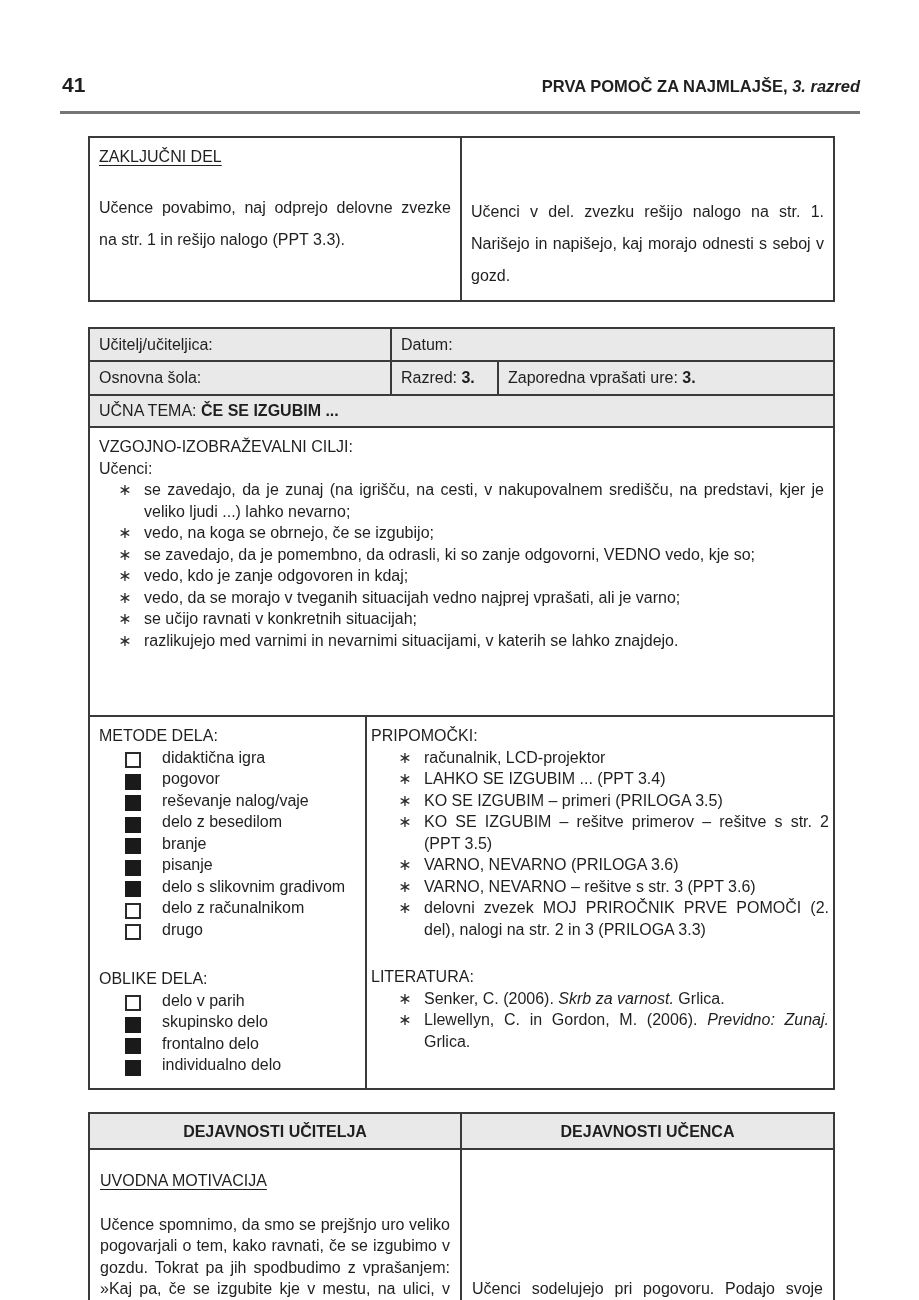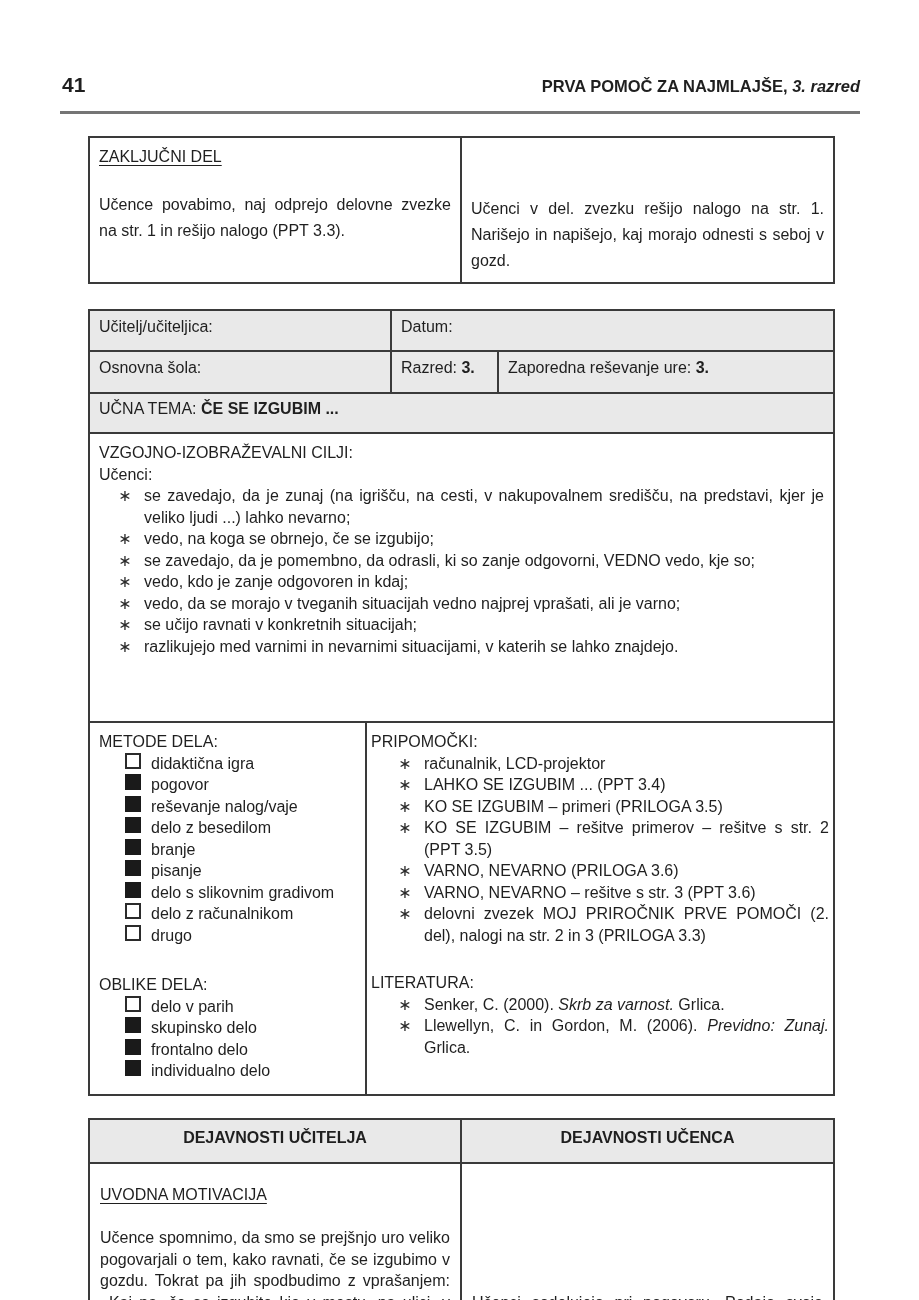--- a/index.html
+++ b/index.html
@@ -10,46 +10,46 @@
     padding-top:74px;overflow:hidden;
   }
   
   .page-header{margin:0 59px 0 62px;display:flex;justify-content:space-between;align-items:baseline;}
   .page-num{font-weight:bold;font-size:21px;}
   .page-title{font-weight:bold;font-size:16.5px;}
   .page-title i{font-style:italic;}
   .header-rule{margin:13px 59px 0 60px;height:3px;background:#757575;}
   
   table{border-collapse:collapse;table-layout:fixed;margin-left:88px;width:745px;}
-  td{border:2px solid #3a3a3a;vertical-align:top;padding:13px 9px;box-sizing:border-box;}
+  td{border:2px solid #3a3a3a;vertical-align:top;padding:5px 9px;box-sizing:border-box;}
   .shade{background:#e9e9e9;}
   p{margin:0;text-align:justify;}
   .u{text-decoration:underline;text-underline-offset:3px;}
   b,.b{font-weight:bold;}
   
   .tbl-closing{margin-top:22px;}
   .tbl-closing td{height:128px;padding:8px 9px;}
-  .tbl-closing p{line-height:26px;}
+  .tbl-closing p{line-height:32px;}
   .tbl-closing .cell-right{padding-top:58px;}
   .closing-head{margin-bottom:25px;}
   
   .tbl-info{margin-top:25px;}
   .row-h32 td{height:32px;padding-top:5px;}
   .row-h28 td{height:28px;padding-top:4px;}
   .cell-goals{height:289px;padding:8px 9px;}
   .cell-methods{height:373px;padding:8px 9px;}
   .cell-aids{height:373px;padding:8px 4px;}
   
   .star-item{display:flex;margin:0;}
   .star-item .mk{flex:0 0 16px;text-align:center;color:#2a2a2a;}
   .star-item .tx{flex:1;text-align:justify;}
   .goals-list .star-item{padding-left:18px;column-gap:11px;}
   .aids-list .star-item{padding-left:26px;column-gap:11px;}
   
-  .check-item{display:flex;align-items:flex-start;column-gap:10px;padding-left:26px;height:21.5px;}
+  .check-item{display:flex;align-items:flex-end;column-gap:21px;padding-left:26px;height:21.5px;}
   .checkbox{flex:0 0 auto;width:12px;height:12px;border:2px solid #2b2b2b;background:#fff;}
   .checkbox.checked{background:#1a1a1a;border-color:#1a1a1a;}
   .sec-gap{margin-top:28px;}
   
   .tbl-activities{margin-top:22px;}
   .tbl-activities .hdr td{height:36px;text-align:center;font-weight:bold;padding-top:7px;}
   .tbl-activities .body-row td{height:180px;padding:20px 10px;}
   .cell-student{vertical-align:bottom;padding-bottom:10px;}
   .activity-head{margin-bottom:22px;}
   .lit-gap{margin-top:26px;}
@@ -91,21 +91,21 @@
         <col style="width:336px">
       </colgroup>
     <tbody>
         <tr class="row-h32">
       <td colspan="2" class="shade">Učitelj/učiteljica:</td>
       <td colspan="2" class="shade">Datum:</td>
     </tr>
     <tr class="row-h32">
       <td colspan="2" class="shade">Osnovna šola:</td>
       <td class="shade"><span>Razred: </span><b>3.</b></td>
-      <td class="shade"><span>Zaporedna reševanje ure: </span><b>3.</b></td>
+      <td class="shade"><span>Zaporedna vprašati ure: </span><b>3.</b></td>
     </tr>
     <tr class="row-h28">
       <td colspan="4" class="shade"><span>UČNA TEMA: </span><b>ČE SE IZGUBIM ...</b></td>
     </tr>
     <tr>
       <td colspan="4" class="cell-goals">
         <div>VZGOJNO-IZOBRAŽEVALNI CILJI:</div>
         <div>Učenci:</div>
         <div class="goals-list">
           <div class="star-item">
@@ -229,21 +229,21 @@
               </div>
           <div class="star-item">
                 <span class="mk">∗</span>
                 <span class="tx">delovni zvezek MOJ PRIROČNIK PRVE POMOČI (2. del), nalogi na str. 2 in 3 (PRILOGA 3.3)</span>
               </div>
         </div>
         <div class="lit-gap">LITERATURA:</div>
         <div class="aids-list">
           <div class="star-item">
                 <span class="mk">∗</span>
-                <span class="tx"><span>Senker, C. (2000). </span><i>Skrb za varnost.</i><span> Grlica.</span></span>
+                <span class="tx"><span>Senker, C. (2006). </span><i>Skrb za varnost.</i><span> Grlica.</span></span>
               </div>
           <div class="star-item">
                 <span class="mk">∗</span>
                 <span class="tx"><span>Llewellyn, C. in Gordon, M. (2006). </span><i>Previdno: Zunaj.</i><span> Grlica.</span></span>
               </div>
         </div>
       </td>
     </tr>
   </tbody>
     </table>

